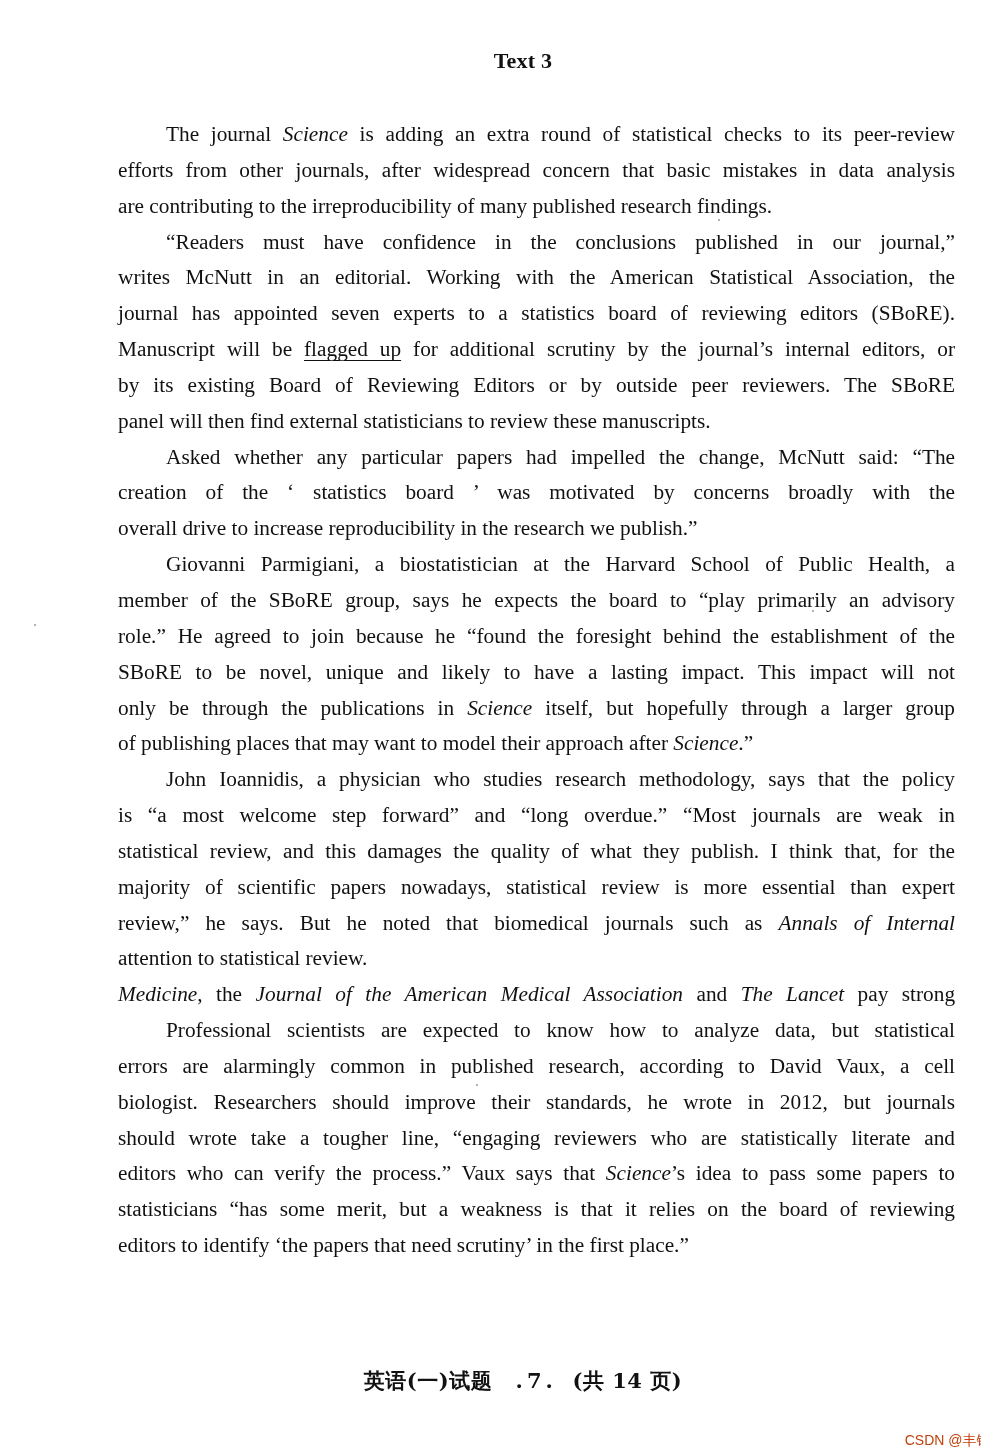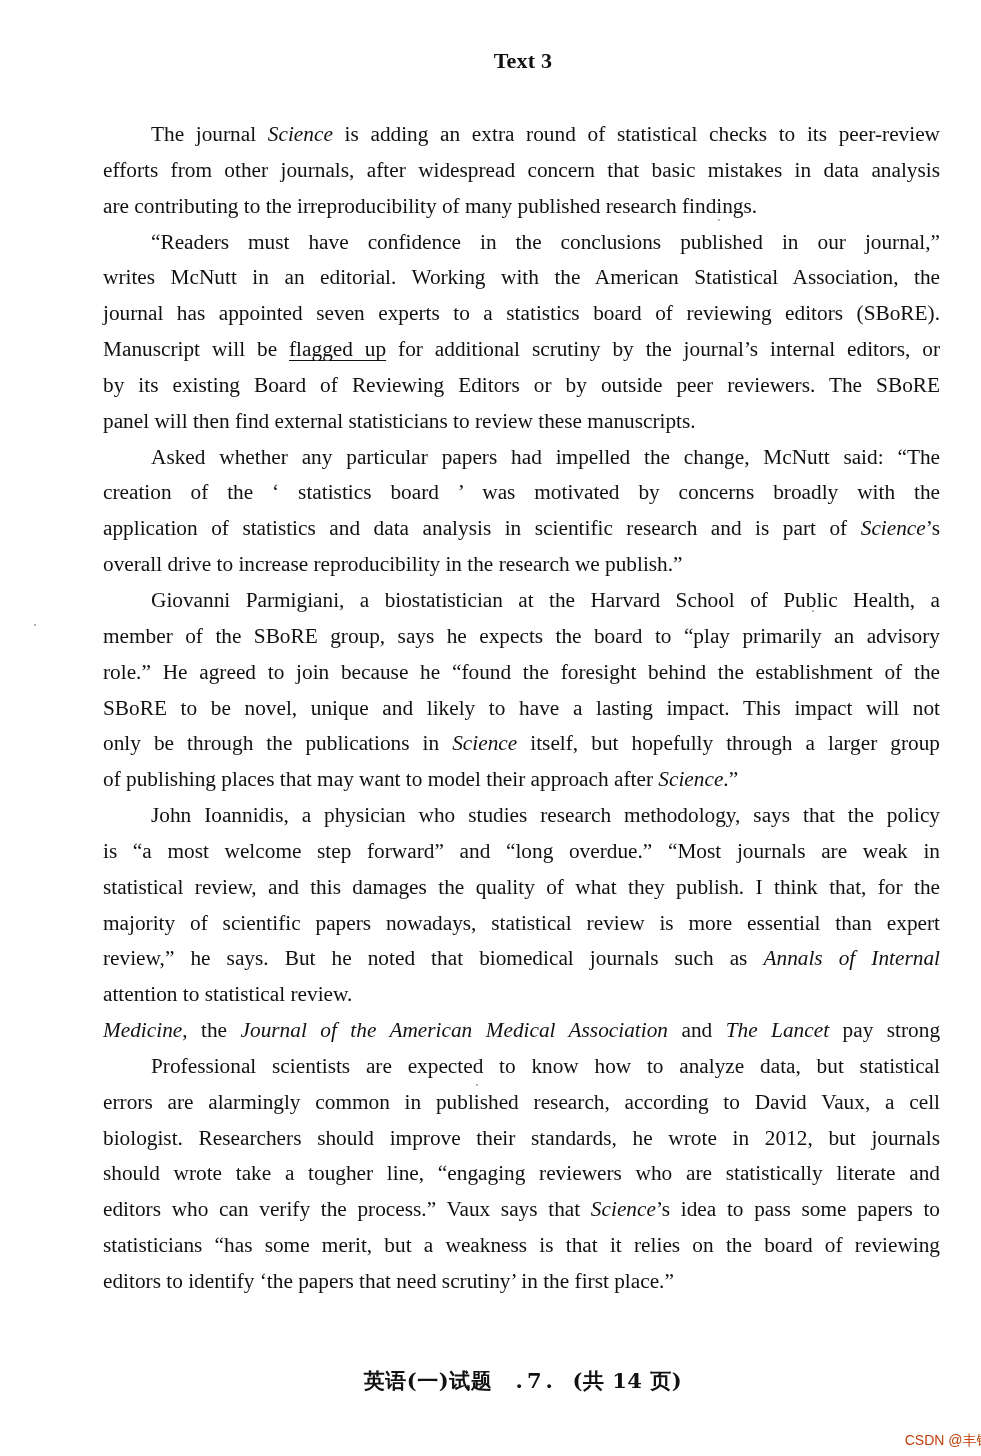--- a/index.html
+++ b/index.html
@@ -27,21 +27,21 @@
     top: 48px;
     left: 0;
     width: 1046px;
     text-align: center;
     font-weight: bold;
     font-size: 22px;
     letter-spacing: 0.2px;
   }
   .body-text {
     position: absolute;
-    left: 103px;
+    left: 118px;
     width: 837px;
     top: 117px;
   }
   .line {
     display: block;
     height: 35.85px;
     line-height: 35.85px;
     font-size: 21.3px;
     text-align: justify;
     text-align-last: justify;
@@ -94,21 +94,20 @@
         <span class="line indent"><span>“Readers must have confidence in the conclusions published in our journal,”</span></span>
         <span class="line"><span>writes McNutt in an editorial. Working with the American Statistical Association, the</span></span>
         <span class="line"><span>journal has appointed seven experts to a statistics board of reviewing editors (SBoRE).</span></span>
         <span class="line"><span>Manuscript will be </span><span class="seg-underline">flagged up</span><span> for additional scrutiny by the journal’s internal editors, or</span></span>
         <span class="line"><span>by its existing Board of Reviewing Editors or by outside peer reviewers. The SBoRE</span></span>
         <span class="line last"><span>panel will then find external statisticians to review these manuscripts.</span></span>
       </div>
       <div>
         <span class="line indent"><span>Asked whether any particular papers had impelled the change, McNutt said: “The</span></span>
         <span class="line"><span>creation of the ‘ statistics board ’ was motivated by concerns broadly with the</span></span>
-        <span class="line"><span>application of statistics and data analysis in scientific research and is part of </span><span class="seg-italic">Science</span><span>’s</span></span>
         <span class="line last"><span>overall drive to increase reproducibility in the research we publish.”</span></span>
       </div>
       <div>
         <span class="line indent"><span>Giovanni Parmigiani, a biostatistician at the Harvard School of Public Health, a</span></span>
         <span class="line"><span>member of the SBoRE group, says he expects the board to “play primarily an advisory</span></span>
         <span class="line"><span>role.” He agreed to join because he “found the foresight behind the establishment of the</span></span>
         <span class="line"><span>SBoRE to be novel, unique and likely to have a lasting impact. This impact will not</span></span>
         <span class="line"><span>only be through the publications in </span><span class="seg-italic">Science</span><span> itself, but hopefully through a larger group</span></span>
         <span class="line last"><span>of publishing places that may want to model their approach after </span><span class="seg-italic">Science</span><span>.”</span></span>
       </div>

